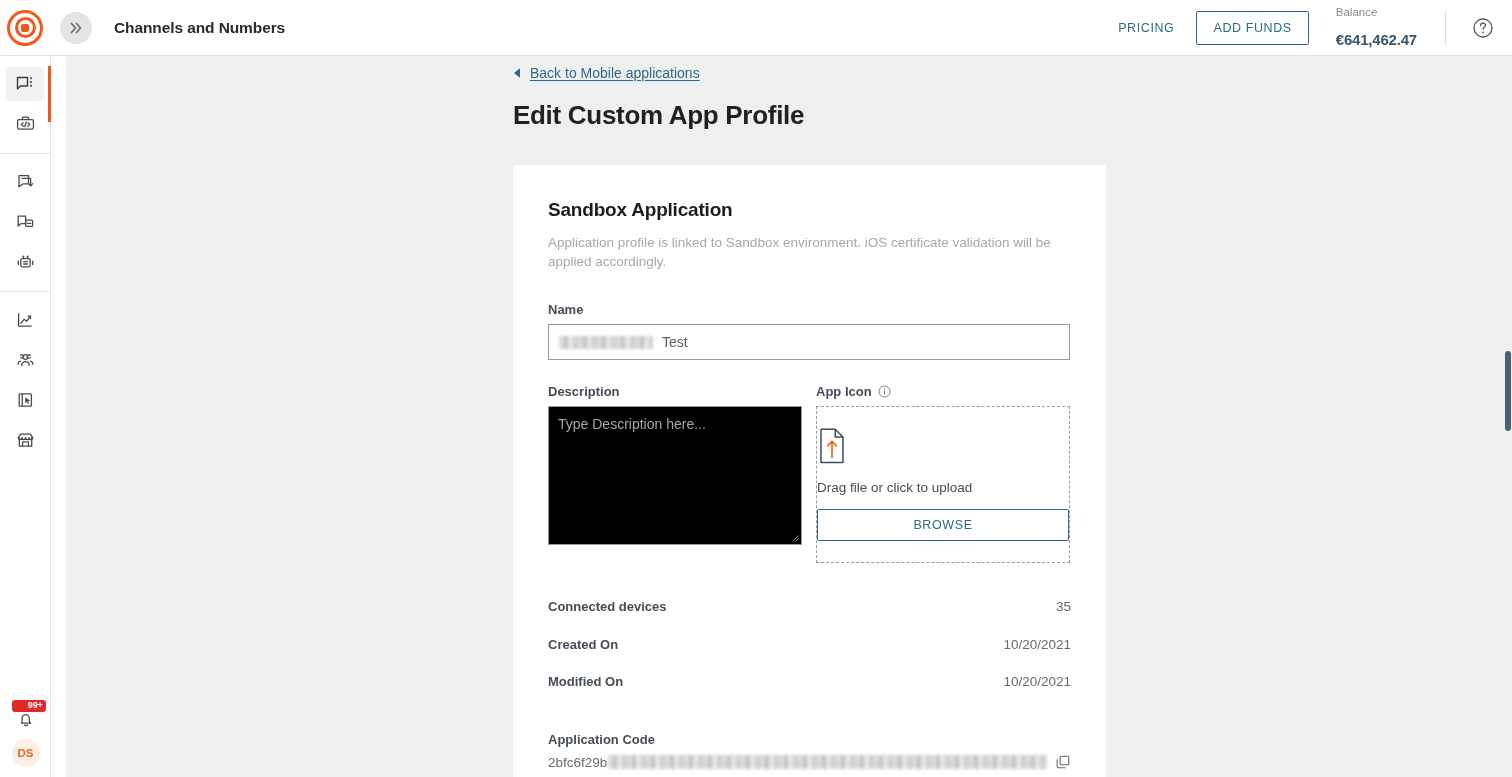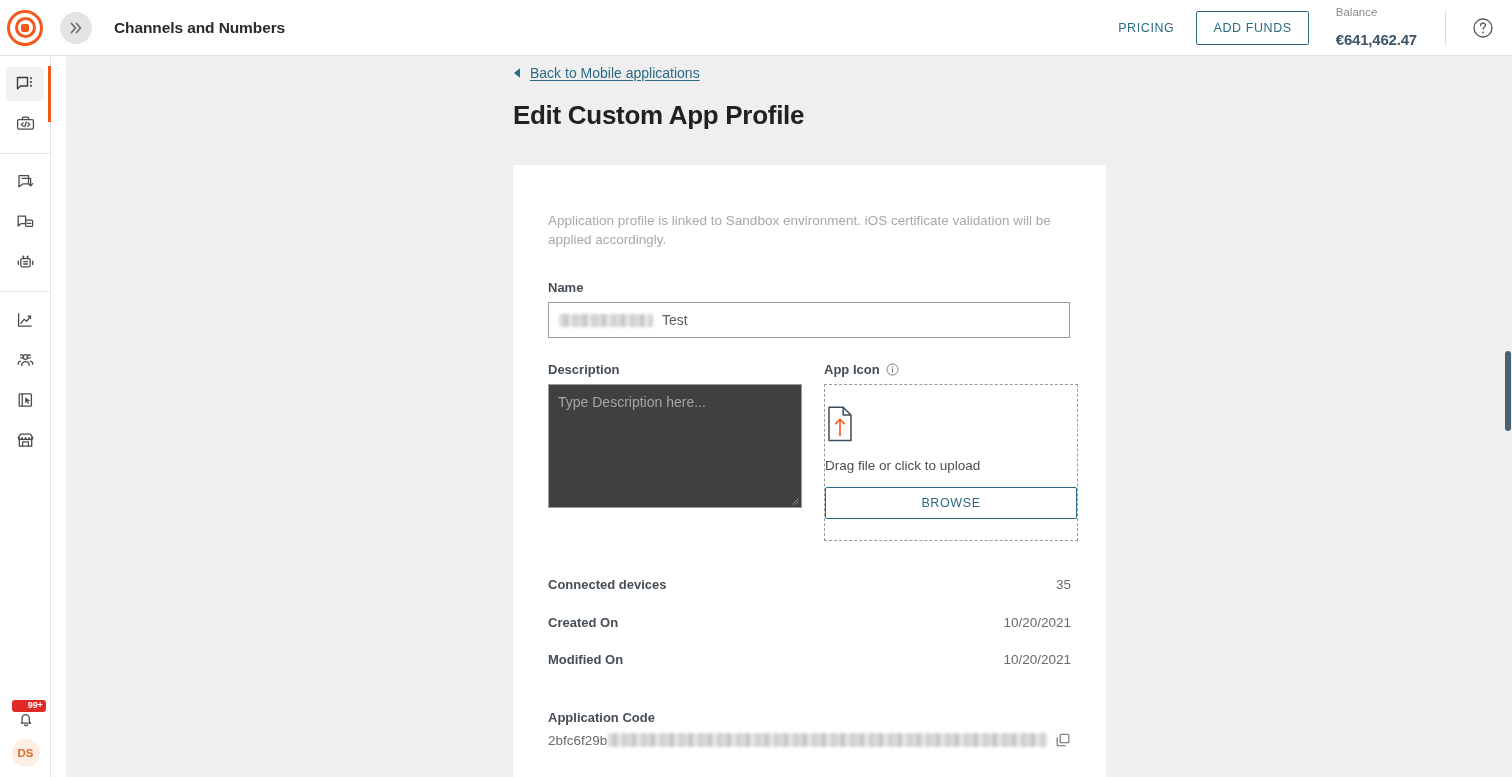--- a/index.html
+++ b/index.html
@@ -230,33 +230,33 @@
   #name-redact { width: 94px; margin-right: 9px; }
   #name-text { font-size: 14px; color: #5c5c5c; }
 
   #two-col {
     margin-top: 24px;
     display: flex;
   }
   #desc-col { width: 254px; }
   #desc-area {
     position: relative;
-    width: 254px; height: 124px;
+    width: 254px; height: 139px;
     border: 1px solid #9a9a9a;
-    background: #404040;
+    background: #000000;
   }
   #desc-placeholder {
     position: absolute; top: 9px; left: 9px;
     font-size: 14px; color: #a5a5a5;
   }
   #resize-grip {
     position: absolute; right: 2px; bottom: 2px;
     width: 11px; height: 11px;
   }
-  #icon-col { margin-left: 22px; width: 254px; }
+  #icon-col { margin-left: 14px; width: 254px; }
   #icon-label-row { display: flex; align-items: center; }
   #info-icon { margin-left: 6px; display:flex; cursor: pointer; }
   #dropzone {
     width: 254px; height: 157px;
     border: 1px dashed #9a9a9a;
     background: #fff;
     display: flex; flex-direction: column;
     justify-content: center;
     cursor: pointer;
   }
@@ -457,20 +457,21 @@
         </svg>
     </span>
     <span id="back-label">Back to Mobile applications</span>
   </div>
 
   <div id="main-title">Edit Custom App Profile</div>
 
   <div id="card">
     <div class="card-inner">
 
+      <div id="card-title">Sandbox Application</div>
       <div id="card-desc">Application profile is linked to Sandbox environment. iOS certificate validation will be applied accordingly.</div>
 
       <div id="name-block">
         <div class="field-label">Name</div>
         <div id="name-input">
           <span class="redact" id="name-redact"></span>
           <span id="name-text">Test</span>
         </div>
       </div>
 

